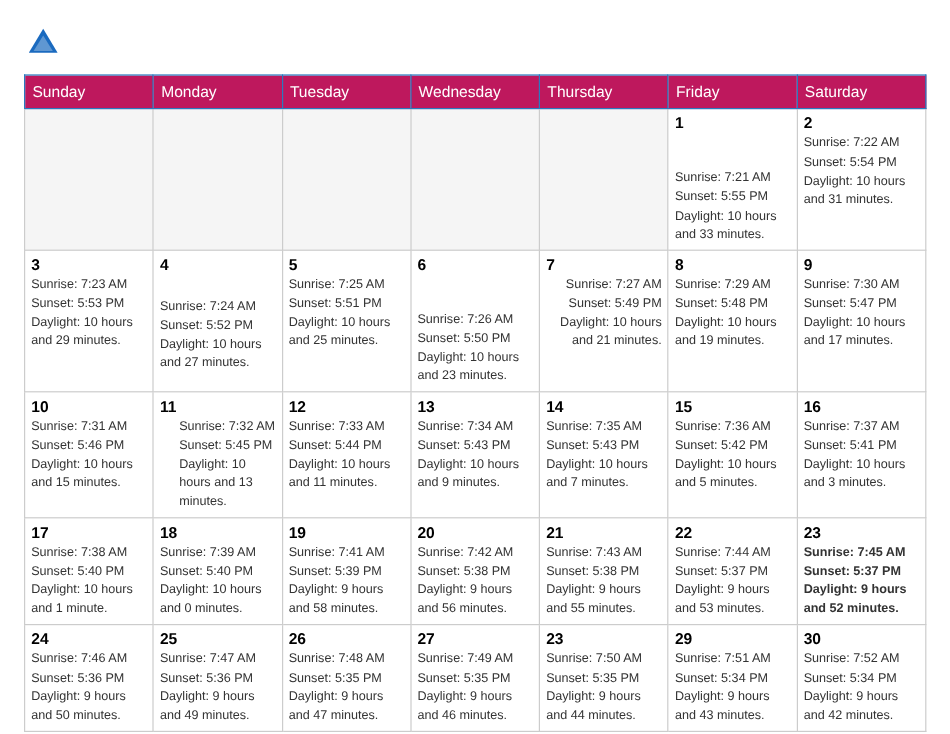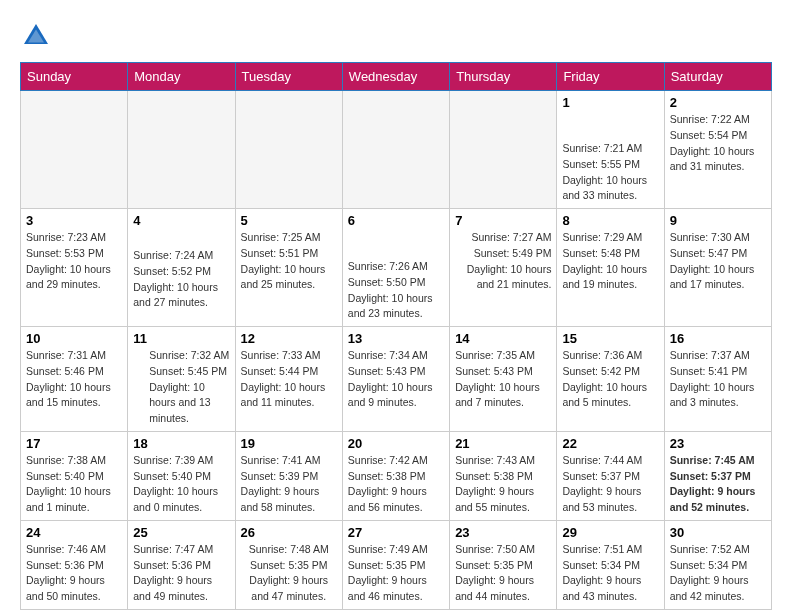--- a/index.html
+++ b/index.html
@@ -276,21 +276,21 @@
 Daylight: 9 hours and 50 minutes.</div>
         </td>
         <td>
           <span class="day-num">25</span>
           <div class="day-info" style="white-space: pre-line;">Sunrise: 7:47 AM
 Sunset: 5:36 PM
 Daylight: 9 hours and 49 minutes.</div>
         </td>
         <td>
           <span class="day-num">26</span>
-          <div class="day-info" style="white-space: pre-line; text-align: center;">Sunrise: 7:48 AM
+          <div class="day-info" style="white-space: pre-line;">Sunrise: 7:48 AM
 Sunset: 5:35 PM
 Daylight: 9 hours and 47 minutes.</div>
         </td>
         <td>
           <span class="day-num">27</span>
           <div class="day-info" style="white-space: pre-line;">Sunrise: 7:49 AM
 Sunset: 5:35 PM
 Daylight: 9 hours and 46 minutes.</div>
         </td>
         <td>

